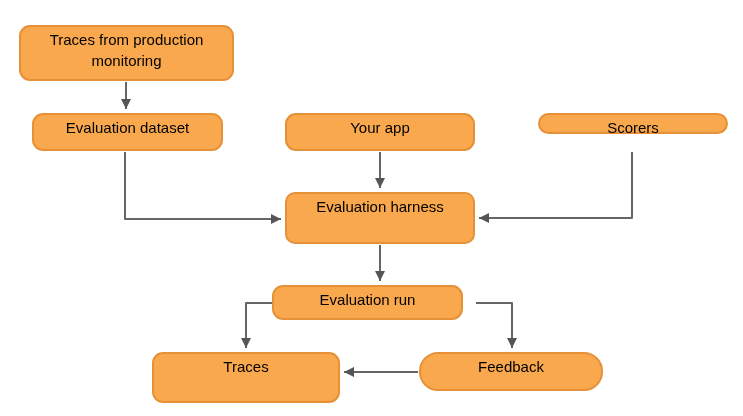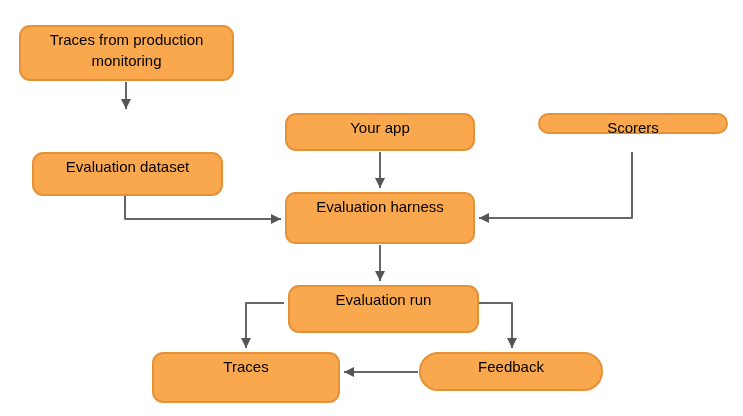--- a/index.html
+++ b/index.html
@@ -31,25 +31,25 @@
     display: flex;
     justify-content: center;
     text-align: center;
     font-size: 15px;
     line-height: 21px;
     color: #000000;
     padding: 2px 8px;
   }
   
   .n-prod-traces   { left: 19px;  top: 25px;  width: 215px; height: 56px; }
-  .n-eval-dataset  { left: 32px;  top: 113px; width: 191px; height: 44px; margin-top: 39px; }
+  .n-eval-dataset  { left: 32px;  top: 113px; width: 191px; height: 38px; }
   .n-your-app      { left: 285px; top: 113px; width: 190px; height: 38px; }
   .n-scorers       { left: 538px; top: 113px; width: 190px; height: 21px; }
   .n-eval-harness  { left: 285px; top: 192px; width: 190px; height: 52px; border-radius: 10px; }
-  .n-eval-run      { left: 288px; top: 285px; width: 191px; height: 48px; }
+  .n-eval-run      { left: 272px; top: 285px; width: 191px; height: 35px; }
   .n-traces        { left: 152px; top: 352px; width: 188px; height: 51px; }
   .n-feedback      { left: 419px; top: 352px; width: 184px; height: 39px; border-radius: 19px; }
 </style>
 </head>
 <body>
 
 <div class="canvas">
 
   <svg class="edges-layer" width="743" height="416" viewBox="0 0 743 416" aria-hidden="true">
     <defs>

